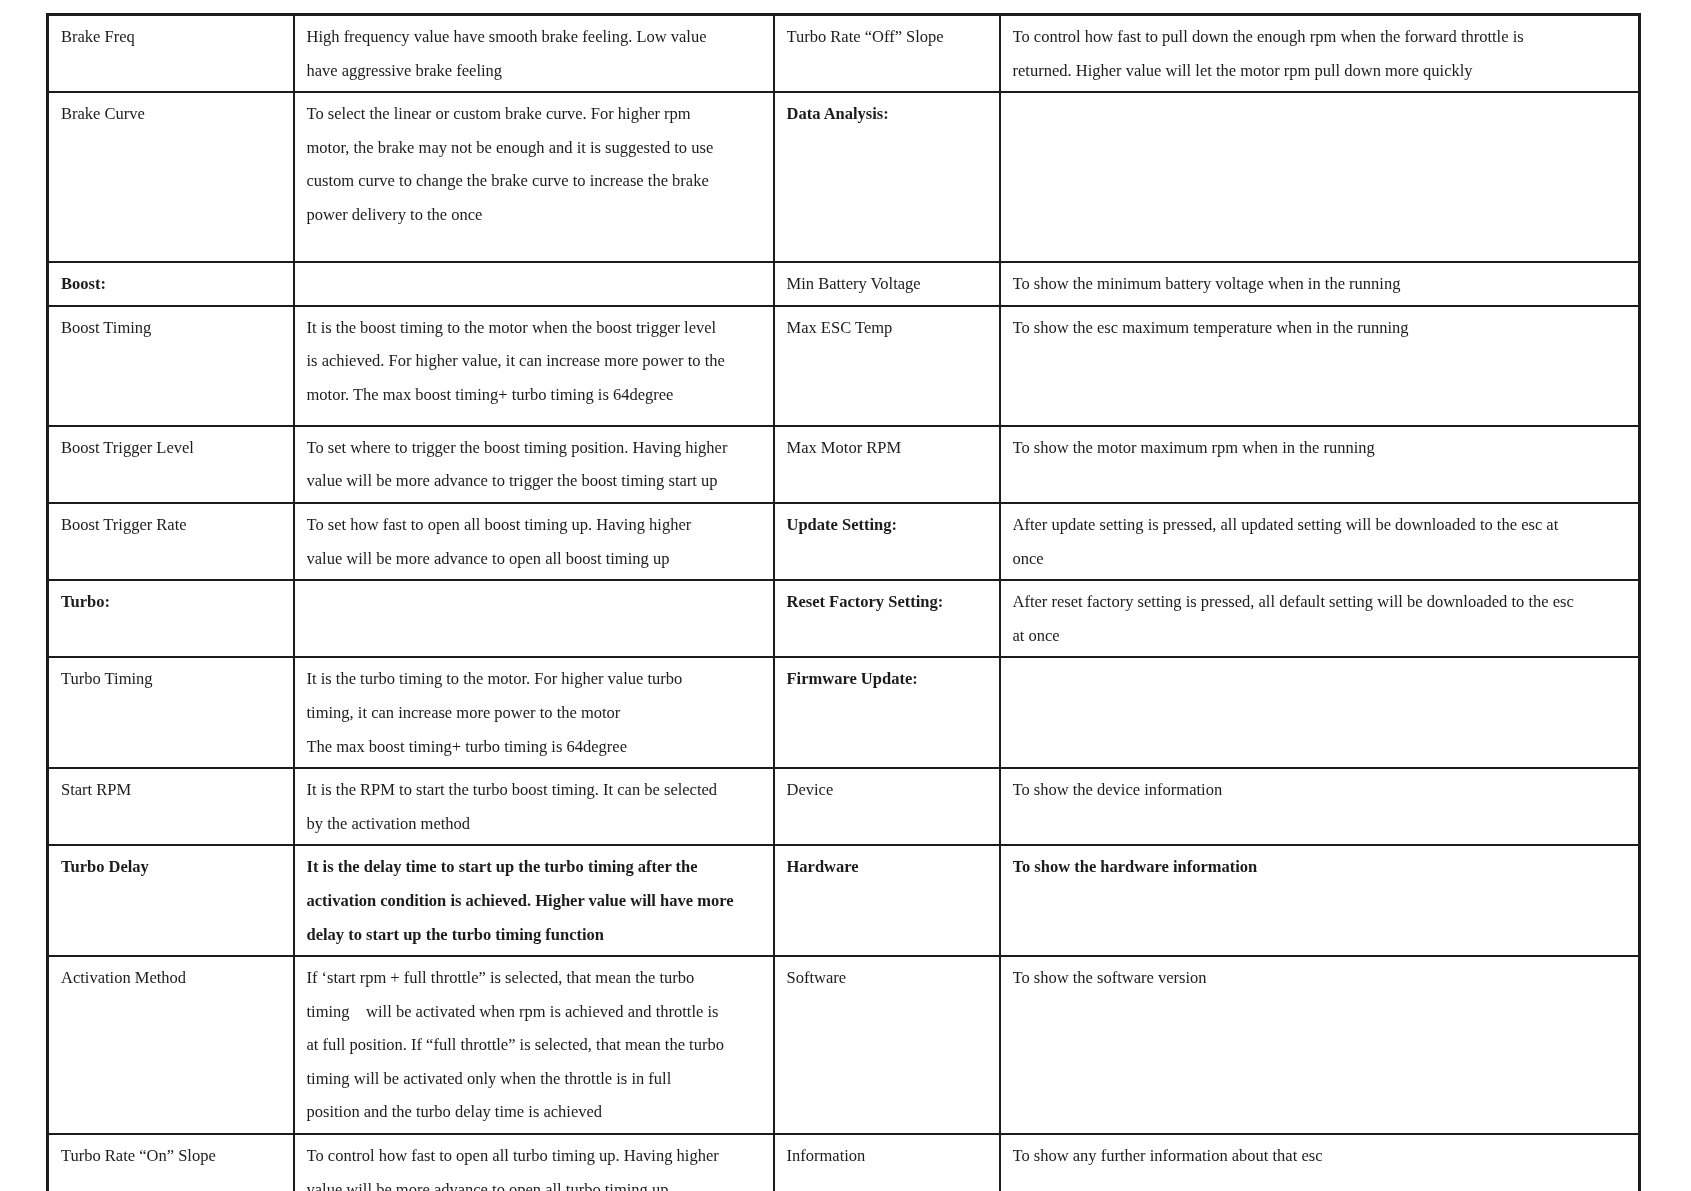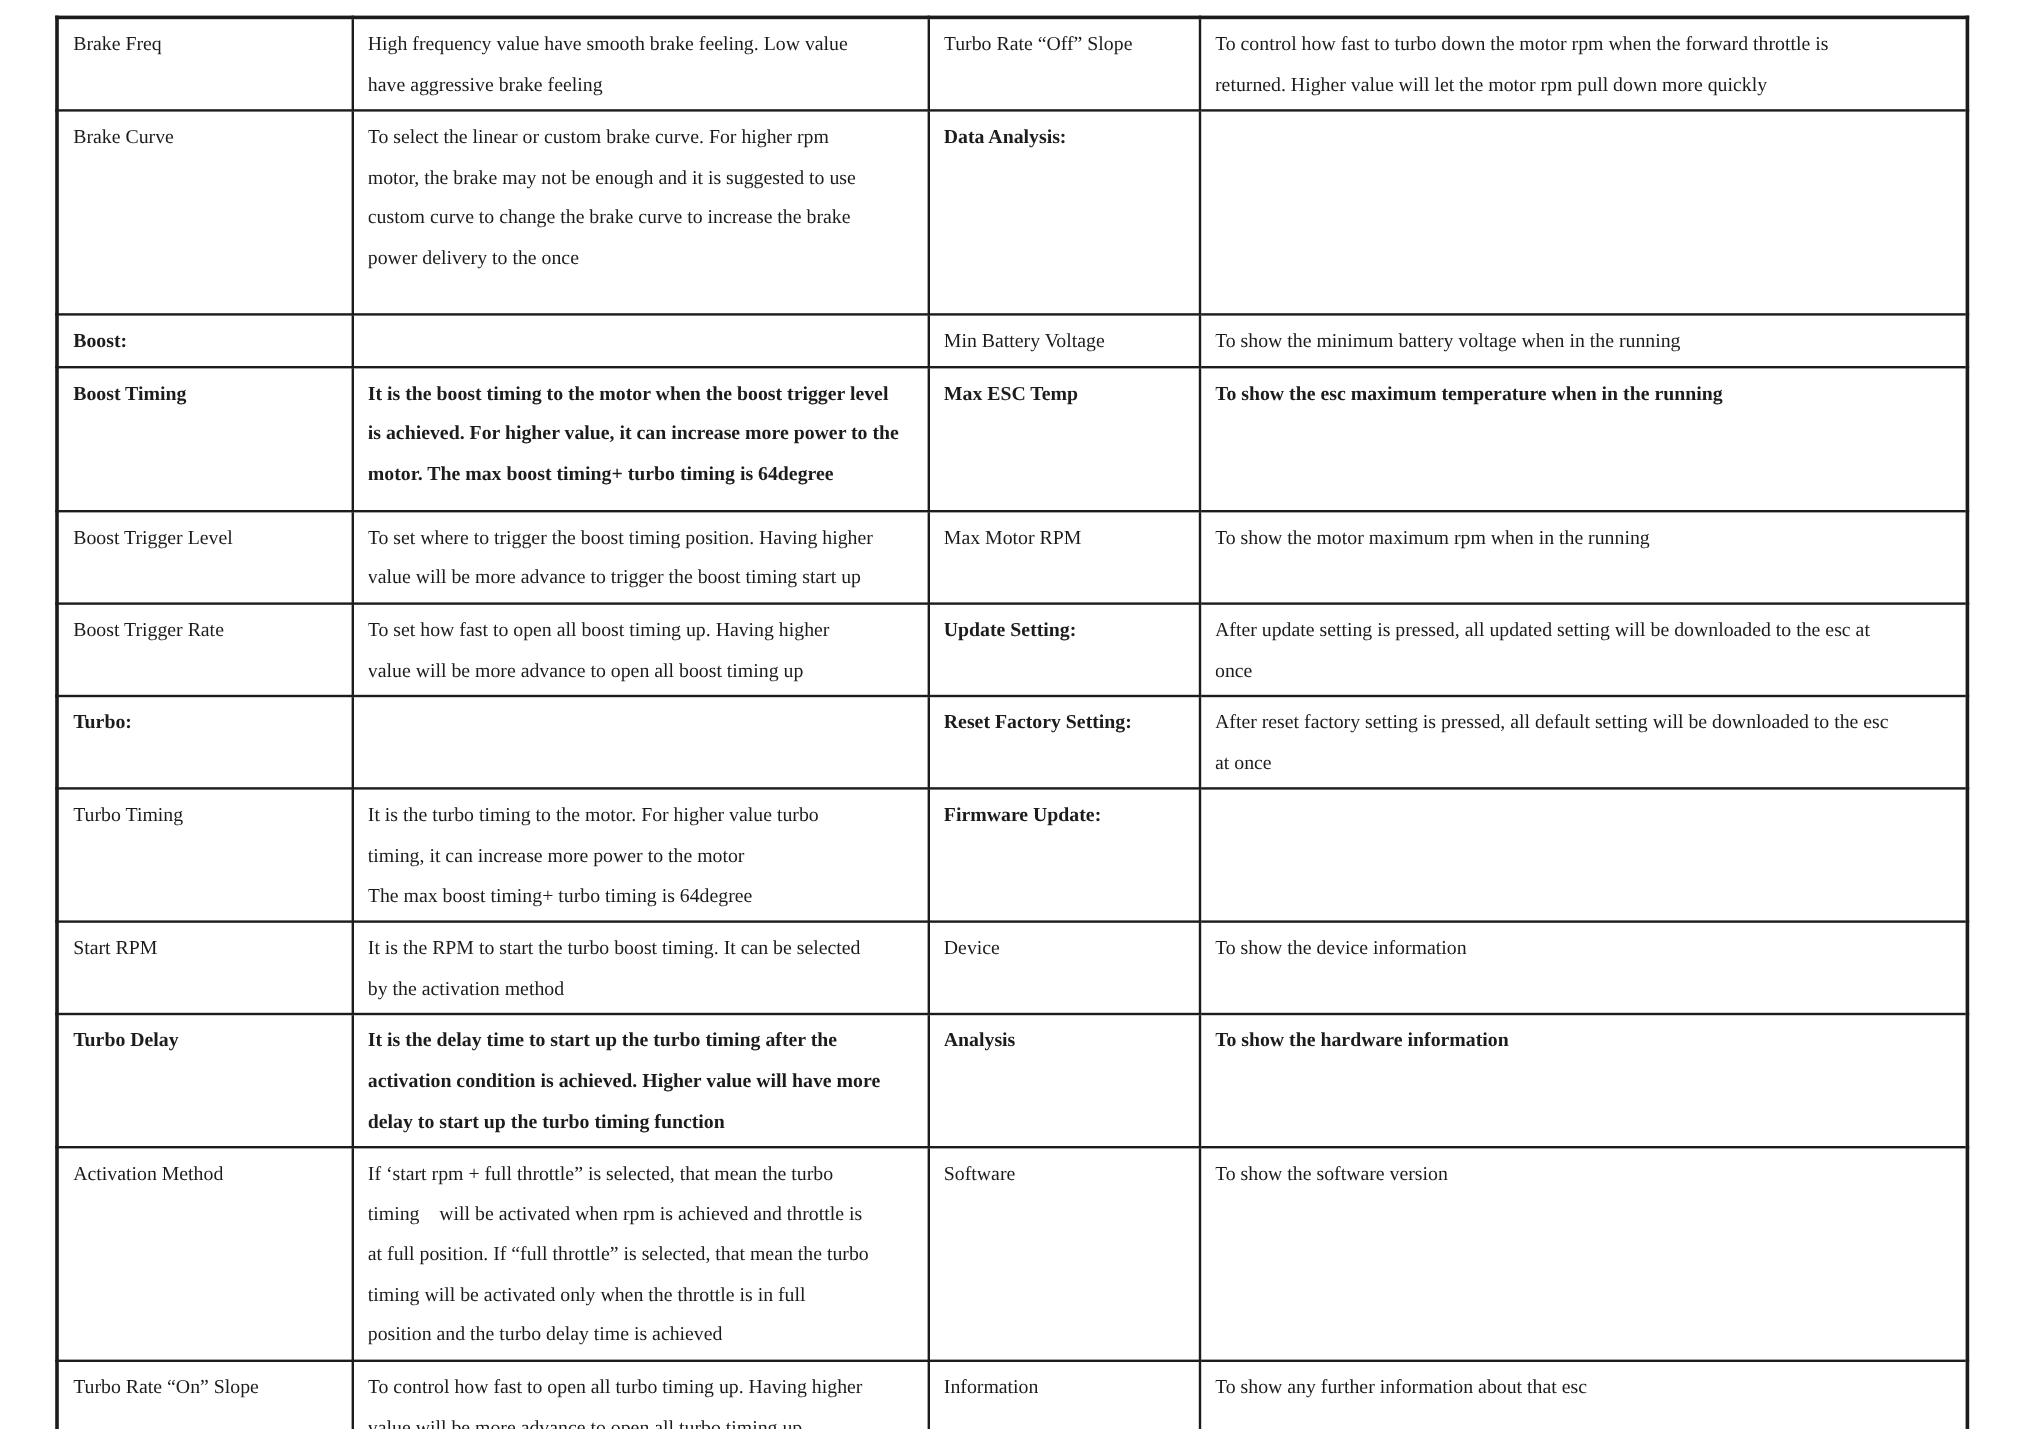--- a/index.html
+++ b/index.html
@@ -60,21 +60,21 @@
             <div class="ln">Brake Freq</div>
           </td>
           <td>
             <div class="ln">High frequency value have smooth brake feeling. Low value</div>
             <div class="ln">have aggressive brake feeling</div>
           </td>
           <td>
             <div class="ln">Turbo Rate “Off” Slope</div>
           </td>
           <td>
-            <div class="ln">To control how fast to turbo down the motor rpm when the forward throttle is</div>
+            <div class="ln">To control how fast to pull down the enough rpm when the forward throttle is</div>
             <div class="ln">returned. Higher value will let the motor rpm pull down more quickly</div>
           </td>
         </tr>
         <tr style="height: 170px;">
           <td>
             <div class="ln">Brake Curve</div>
           </td>
           <td>
             <div class="ln">To select the linear or custom brake curve. For higher rpm</div>
             <div class="ln">motor, the brake may not be enough and it is suggested to use</div>
@@ -91,21 +91,21 @@
             <div class="ln term-bold">Boost:</div>
           </td>
           <td></td>
           <td>
             <div class="ln">Min Battery Voltage</div>
           </td>
           <td>
             <div class="ln">To show the minimum battery voltage when in the running</div>
           </td>
         </tr>
-        <tr style="height: 120px; font-weight: bold;">
+        <tr style="height: 120px;">
           <td>
             <div class="ln">Boost Timing</div>
           </td>
           <td>
             <div class="ln">It is the boost timing to the motor when the boost trigger level</div>
             <div class="ln">is achieved. For higher value, it can increase more power to the</div>
             <div class="ln">motor. The max boost timing+ turbo timing is 64degree</div>
           </td>
           <td>
             <div class="ln">Max ESC Temp</div>
@@ -190,21 +190,21 @@
         <tr style="height: 108px; font-weight: bold;">
           <td>
             <div class="ln">Turbo Delay</div>
           </td>
           <td>
             <div class="ln">It is the delay time to start up the turbo timing after the</div>
             <div class="ln">activation condition is achieved. Higher value will have more</div>
             <div class="ln">delay to start up the turbo timing function</div>
           </td>
           <td>
-            <div class="ln">Analysis</div>
+            <div class="ln">Hardware</div>
           </td>
           <td>
             <div class="ln">To show the hardware information</div>
           </td>
         </tr>
         <tr style="height: 148px;">
           <td>
             <div class="ln">Activation Method</div>
           </td>
           <td>

